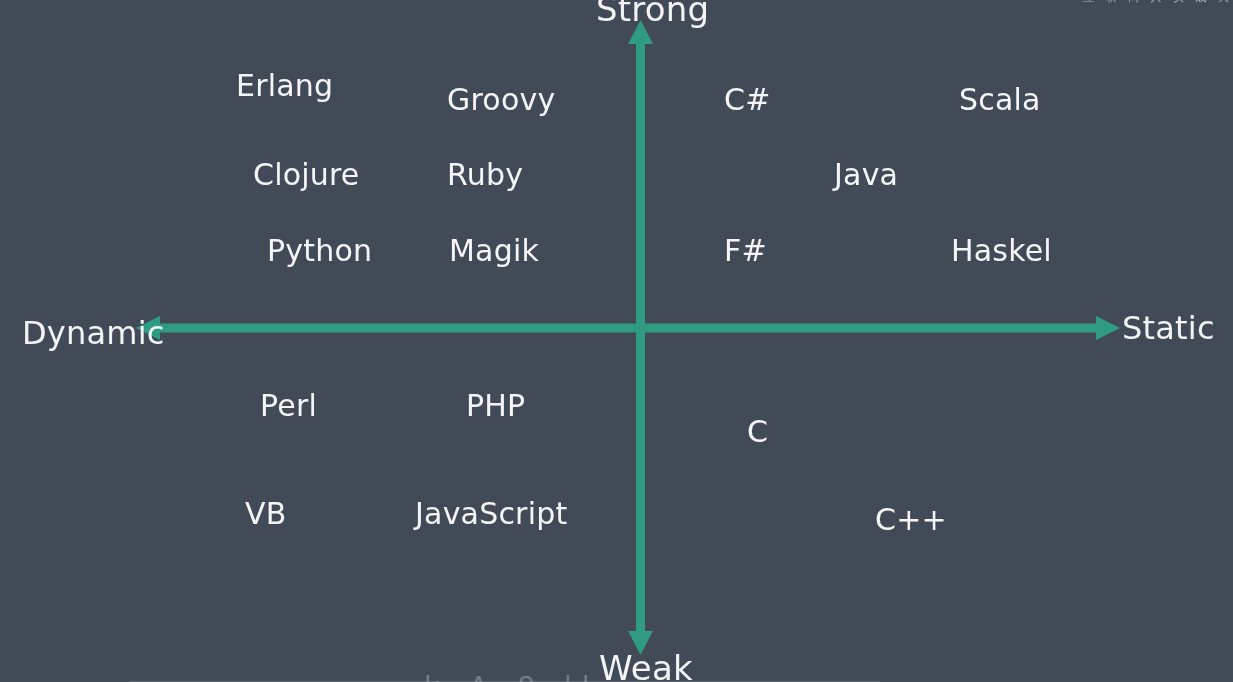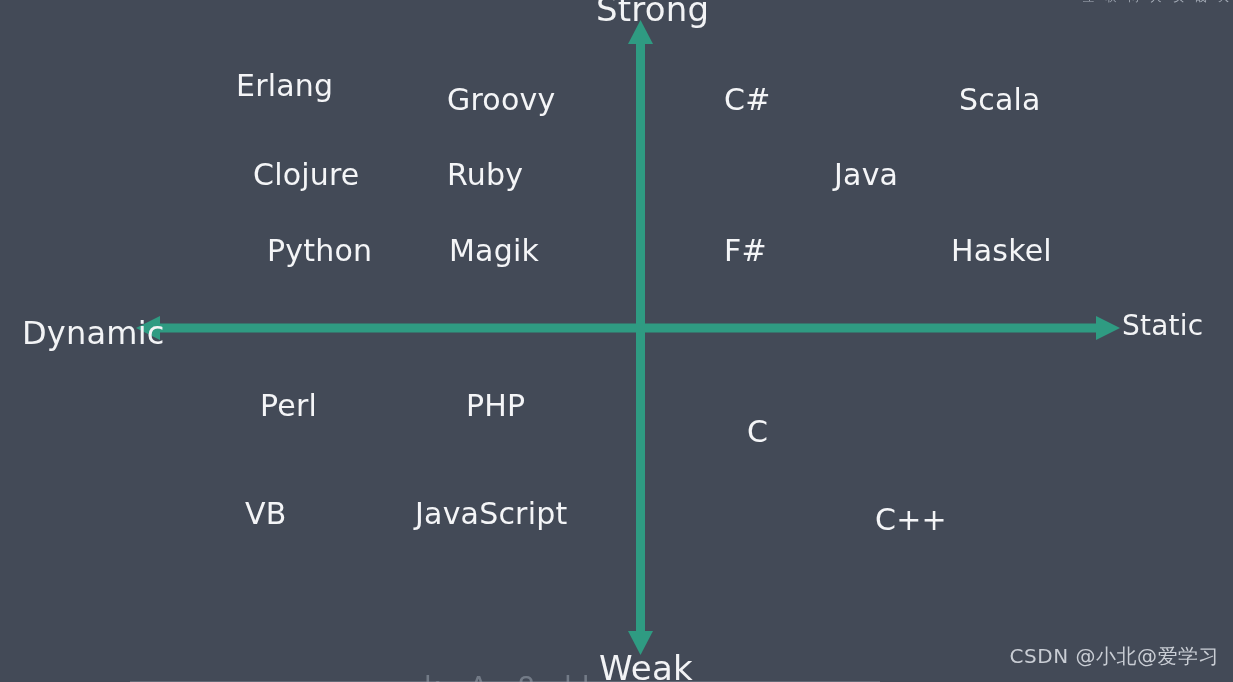--- a/index.html
+++ b/index.html
@@ -55,21 +55,21 @@
   }
   .axis-label-dynamic {
     left: 22px;
     top: 314px;
     font-size: 32px;
     text-align: center;
   }
   .axis-label-static {
     left: 1122px;
     top: 309px;
-    font-size: 28px;
+    font-size: 32px;
   }
 
   
   .lang {
     position: absolute;
     color: #f4f5f7;
     font-size: 30px;
     font-weight: 400;
     white-space: nowrap;
     letter-spacing: 0.2px;
@@ -186,20 +186,19 @@
       <div class="lang" style="left: 415px; top: 496px;">JavaScript</div>
       <div class="lang" style="left: 747px; top: 414px;">C</div>
       <div class="lang" style="left: 875px; top: 502px;">C++</div>
     </div>
 
   <div class="wm-topright">
     <span class="wm-cn-big"></span>
     <span class="wm-cn-small">— 互 联 网 人 实 战 大</span>
   </div>
 
-  <div class="wm-csdn">CSDN @小北@爱学习</div>
 
   <div class="bottom-bleed">
     <div class="bleed-rule"></div>
     <div class="bleed-text">k  A  8  ll</div>
   </div>
 
 </div>
 
 </body></html>

